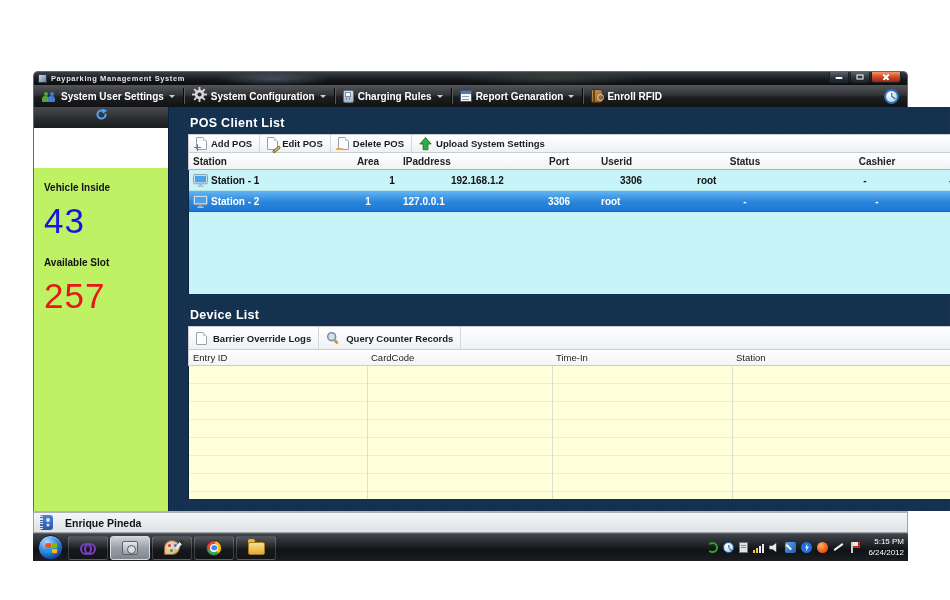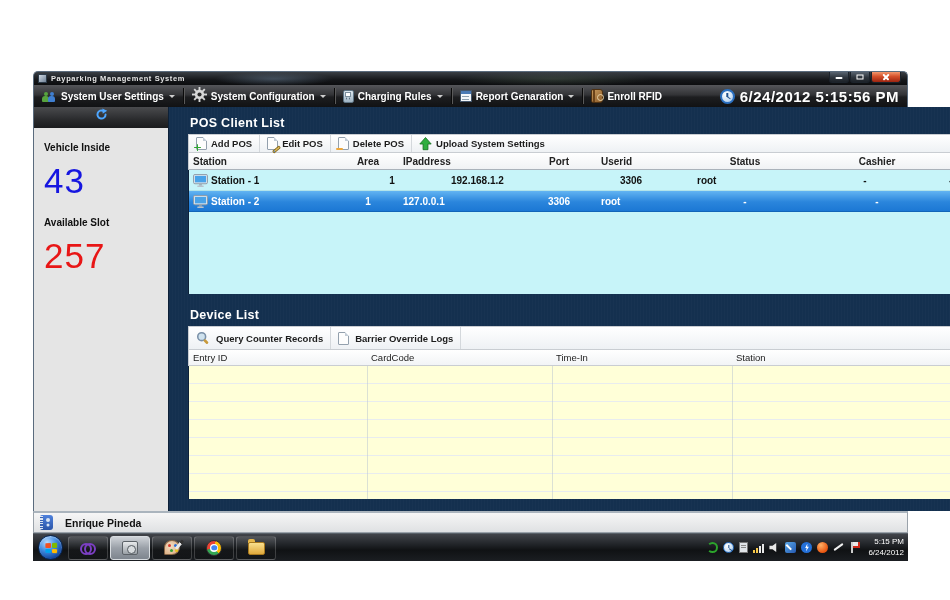--- a/index.html
+++ b/index.html
@@ -60,21 +60,21 @@
   .icon-clock.small::before { height:3px; }
 
   
   .content { height:404px; display:flex; background:#14304f; border-left:1px solid #5a6b7d; border-right:1px solid #5a6b7d; }
 
   
   .sidebar { width:135px; flex:none; display:flex; flex-direction:column; background:#fff; border-right:1px solid #0d2138; }
   .recount-bar { height:21px; background:linear-gradient(to bottom,#4a4b4e,#2a2b2d 60%,#1b1c1e); display:flex; align-items:center; gap:4px; padding:0 6px;flex-direction:column; }
   .recount-label { color:#fff; font-size:10px; font-weight:bold; }
   .recount-sep { width:1px; height:13px; background:#888; margin-left:6px; }
-  .sidebar-body { flex:1; padding:14px 10px; background:#e5e5e5; }
+  .sidebar-body { flex:1; padding:14px 10px; background:#bef264;margin-top:40px; }
   .stat-label { font-size:10px; font-weight:bold; color:#111; margin-bottom:8px; }
   .stat-value { font-size:35px; font-weight:normal; margin-bottom:16px; letter-spacing:1px; }
   .stat-value.blue { color:#1616e0; }
   .stat-value.red { color:#e81616; }
 
   
   .main { flex:1; padding:6px 8px 12px 19px; display:flex; flex-direction:column;
     background:repeating-linear-gradient(to right, rgba(255,255,255,.015) 0 1px, transparent 1px 3px), #14304f; }
   .panel-title { color:#fff; font-size:12.5px; font-weight:bold; letter-spacing:.3px; padding:3px 2px 4px 2px; }
   .pos-toolbar { height:19px; background:linear-gradient(to bottom,#ffffff,#eef1f4); border:1px solid #c9cdd2; display:flex; align-items:center; }
@@ -237,21 +237,20 @@
       <span class="menu-label">Report Genaration</span>
       <span class="dd-arrow"></span>
     </div>
     <div class="menu-sep"></div>
     <div class="menu-item">
       <span class="ic icon-book"></span>
       <span class="menu-label">Enroll RFID</span>
     </div>
     <div class="datetime">
       <span class="ic icon-clock"></span>
-      <span class="datetime-text">6/24/2012 5:15:56 PM</span>
     </div>
   </div>
 
   <div class="content">
 
     <div class="sidebar">
       <div class="recount-bar">
         <span class="ic">
           <svg width="13" height="13" viewBox="0 0 16 16">
               <path d="M13 8 A5 5 0 1 1 10.5 3.7" fill="none" stroke="#4da6ff" stroke-width="2.4" stroke-linecap="round"></path>
@@ -352,31 +351,31 @@
         </div>
         <div class="pos-filler"></div>
       </div>
 
       <div class="section-gap"></div>
 
       <div class="panel-title">Device List</div>
 
       <div class="dev-toolbar">
         <div class="tb-btn">
+          <span class="ic icon-page"></span>
+          <span class="tb-btn-label">Barrier Override Logs</span>
+        </div>
+        <div class="tb-btn">
           <span class="ic icon-magnifier">
             <svg width="14" height="14" viewBox="0 0 16 16">
                 <circle cx="6.5" cy="6.5" r="4.5" fill="#cfe2ee" stroke="#7a90a8" stroke-width="1.8"></circle>
                 <rect x="9.5" y="9" width="6" height="3" rx="1.2" fill="#c89a3c" transform="rotate(45 10 10)"></rect>
               </svg>
           </span>
           <span class="tb-btn-label">Query Counter Records</span>
-        </div>
-        <div class="tb-btn">
-          <span class="ic icon-page"></span>
-          <span class="tb-btn-label">Barrier Override Logs</span>
         </div>
       </div>
 
       <div class="dev-grid dev-header">
         <div class="cell">Entry ID</div>
         <div class="cell">CardCode</div>
         <div class="cell">Time-In</div>
         <div class="cell">Station</div>
       </div>
 

